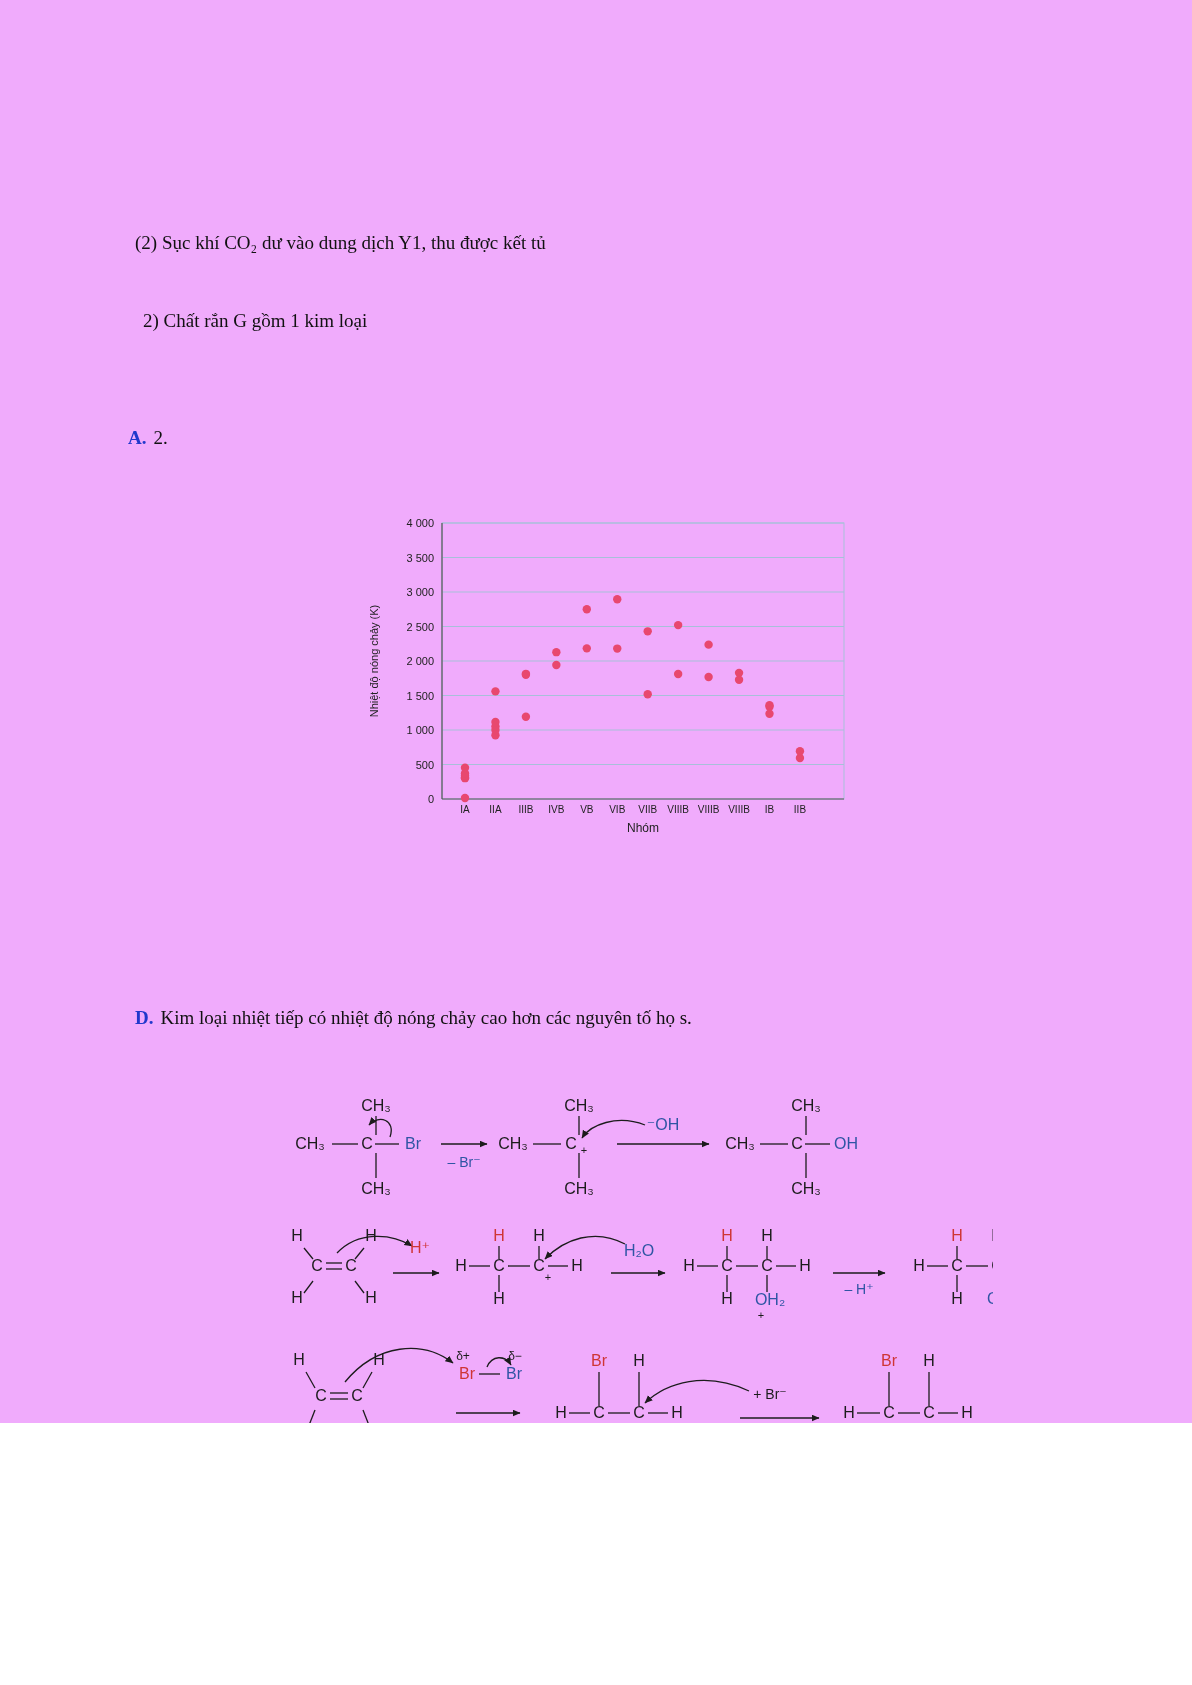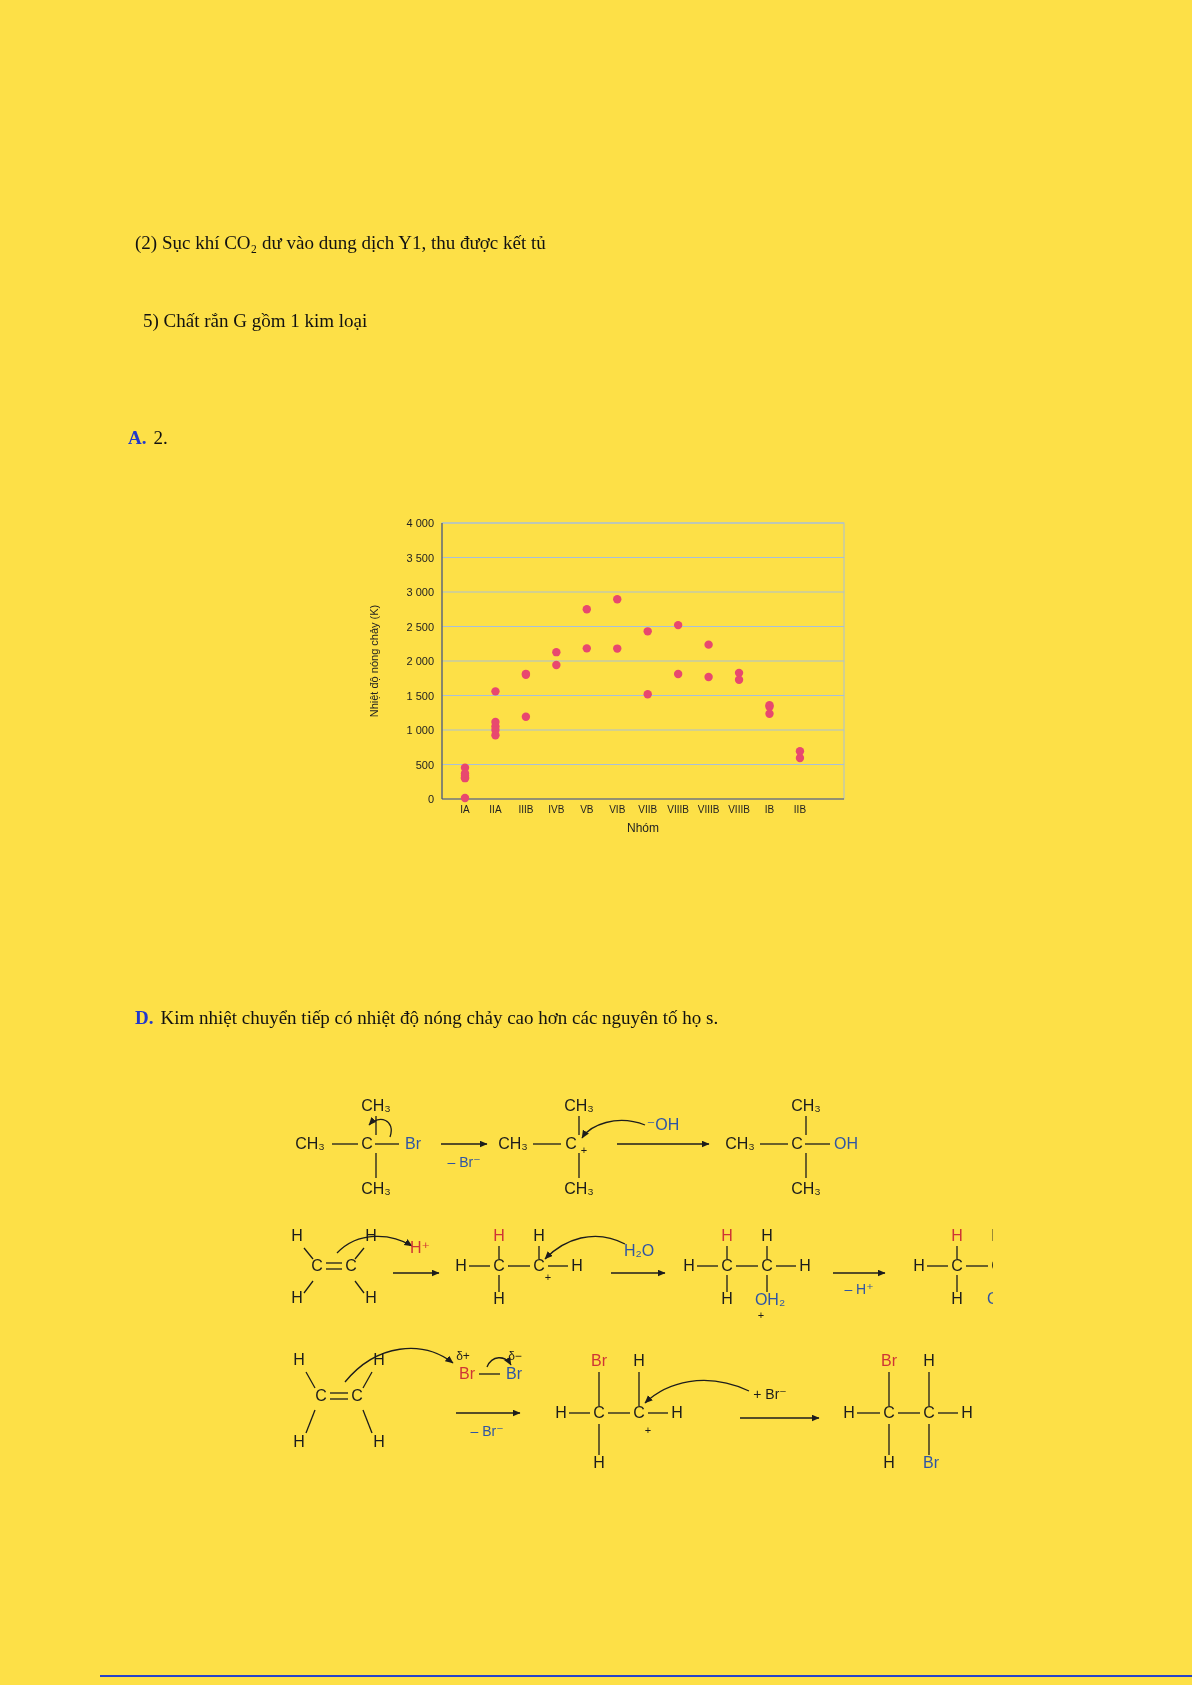--- a/index.html
+++ b/index.html
@@ -1,17 +1,17 @@
 <!DOCTYPE html>
 <html><head>
 <meta charset="utf-8">
 <title>Document</title>
 <style>
   html,body{margin:0;padding:0;background:#ffffff;}
-  .page{position:relative;width:1192px;height:1685px;background:#fde047;overflow:hidden;
+  .page{position:relative;width:1192px;height:1423px;background:#f0abfc;overflow:hidden;
         font-family:"Liberation Serif","DejaVu Serif",serif;color:#111;}
   .tline{position:absolute;font-size:19px;white-space:pre;}
   .amk{color:#2038cc;font-weight:bold;margin-right:7px;}
   .chart-wrap{position:absolute;left:362px;top:505px;width:490px;height:350px;}
   .chem-wrap{position:absolute;left:273px;top:1083px;width:720px;height:395px;}
   svg text{font-family:"Liberation Sans","DejaVu Sans",sans-serif;}
   .ct{font-size:16px;fill:#1c1c1c;text-anchor:middle;}
   .blue{fill:#2f55a4;}
   .red{fill:#cf3535;}
   .sm{font-size:11px;}
@@ -21,21 +21,21 @@
   .ra{stroke:#1c1c1c;stroke-width:1.4;}
   .ca{stroke:#1c1c1c;stroke-width:1.3;fill:none;}
   .footer-rule{position:absolute;left:100px;top:1675px;width:1092px;border-top:2px solid #2743c9;}
 </style>
 </head>
 <body>
 
 <div class="page">
 
   <div class="tline" style="left:135px;top:232px">(2) Sục khí CO₂ dư vào dung dịch Y1, thu được kết tủ</div>
-  <div class="tline" style="left:143px;top:310px">5) Chất rắn G gồm 1 kim loại</div>
+  <div class="tline" style="left:143px;top:310px">2) Chất rắn G gồm 1 kim loại</div>
 
   <div class="tline" style="left:128px;top:427px"><span class="amk">A.</span><span>2.</span></div>
 
   <div class="chart-wrap">
     <svg id="melting-chart" width="490" height="350" viewBox="0 0 490 350">
         <rect x="80" y="18" width="402" height="276" fill="none" stroke="#a8bfd9" stroke-width="1"></rect>
         <text x="72" y="298" text-anchor="end" font-size="11" fill="#222">0</text>
         <line x1="80" y1="259.5" x2="482" y2="259.5" stroke="#a8bfd9" stroke-width="1"></line>
         <text x="72" y="263.5" text-anchor="end" font-size="11" fill="#222">500</text>
         <line x1="80" y1="225" x2="482" y2="225" stroke="#a8bfd9" stroke-width="1"></line>
@@ -97,21 +97,21 @@
         <circle cx="407.5" cy="201.74699999999999" r="4.2" fill="#e8486f"></circle>
         <circle cx="407.5" cy="200.298" r="4.2" fill="#e8486f"></circle>
         <text x="437.95" y="308" text-anchor="middle" font-size="10" fill="#222">IIB</text>
         <circle cx="437.95" cy="253.014" r="4.2" fill="#e8486f"></circle>
         <circle cx="437.95" cy="246.183" r="4.2" fill="#e8486f"></circle>
         <text transform="translate(16 156) rotate(-90)" text-anchor="middle" font-size="11" fill="#222">Nhiệt độ nóng chảy (K)</text>
         <text x="281" y="327" text-anchor="middle" font-size="12" fill="#222">Nhóm</text>
       </svg>
   </div>
 
-  <div class="tline" style="left:135px;top:1007px"><span class="amk">D.</span><span>Kim nhiệt chuyển tiếp có nhiệt độ nóng chảy cao hơn các nguyên tố họ s.</span></div>
+  <div class="tline" style="left:135px;top:1007px"><span class="amk">D.</span><span>Kim loại nhiệt tiếp có nhiệt độ nóng chảy cao hơn các nguyên tố họ s.</span></div>
 
   <div class="chem-wrap">
   <svg width="720" height="395" viewBox="0 0 720 395">
     <defs>
       <marker id="arw" markerWidth="9" markerHeight="8" refX="7.5" refY="3.5" orient="auto" markerUnits="userSpaceOnUse">
         <path d="M0,0 L8,3.5 L0,7 Z" fill="#1c1c1c"></path>
       </marker>
     </defs>
 
     <g>

